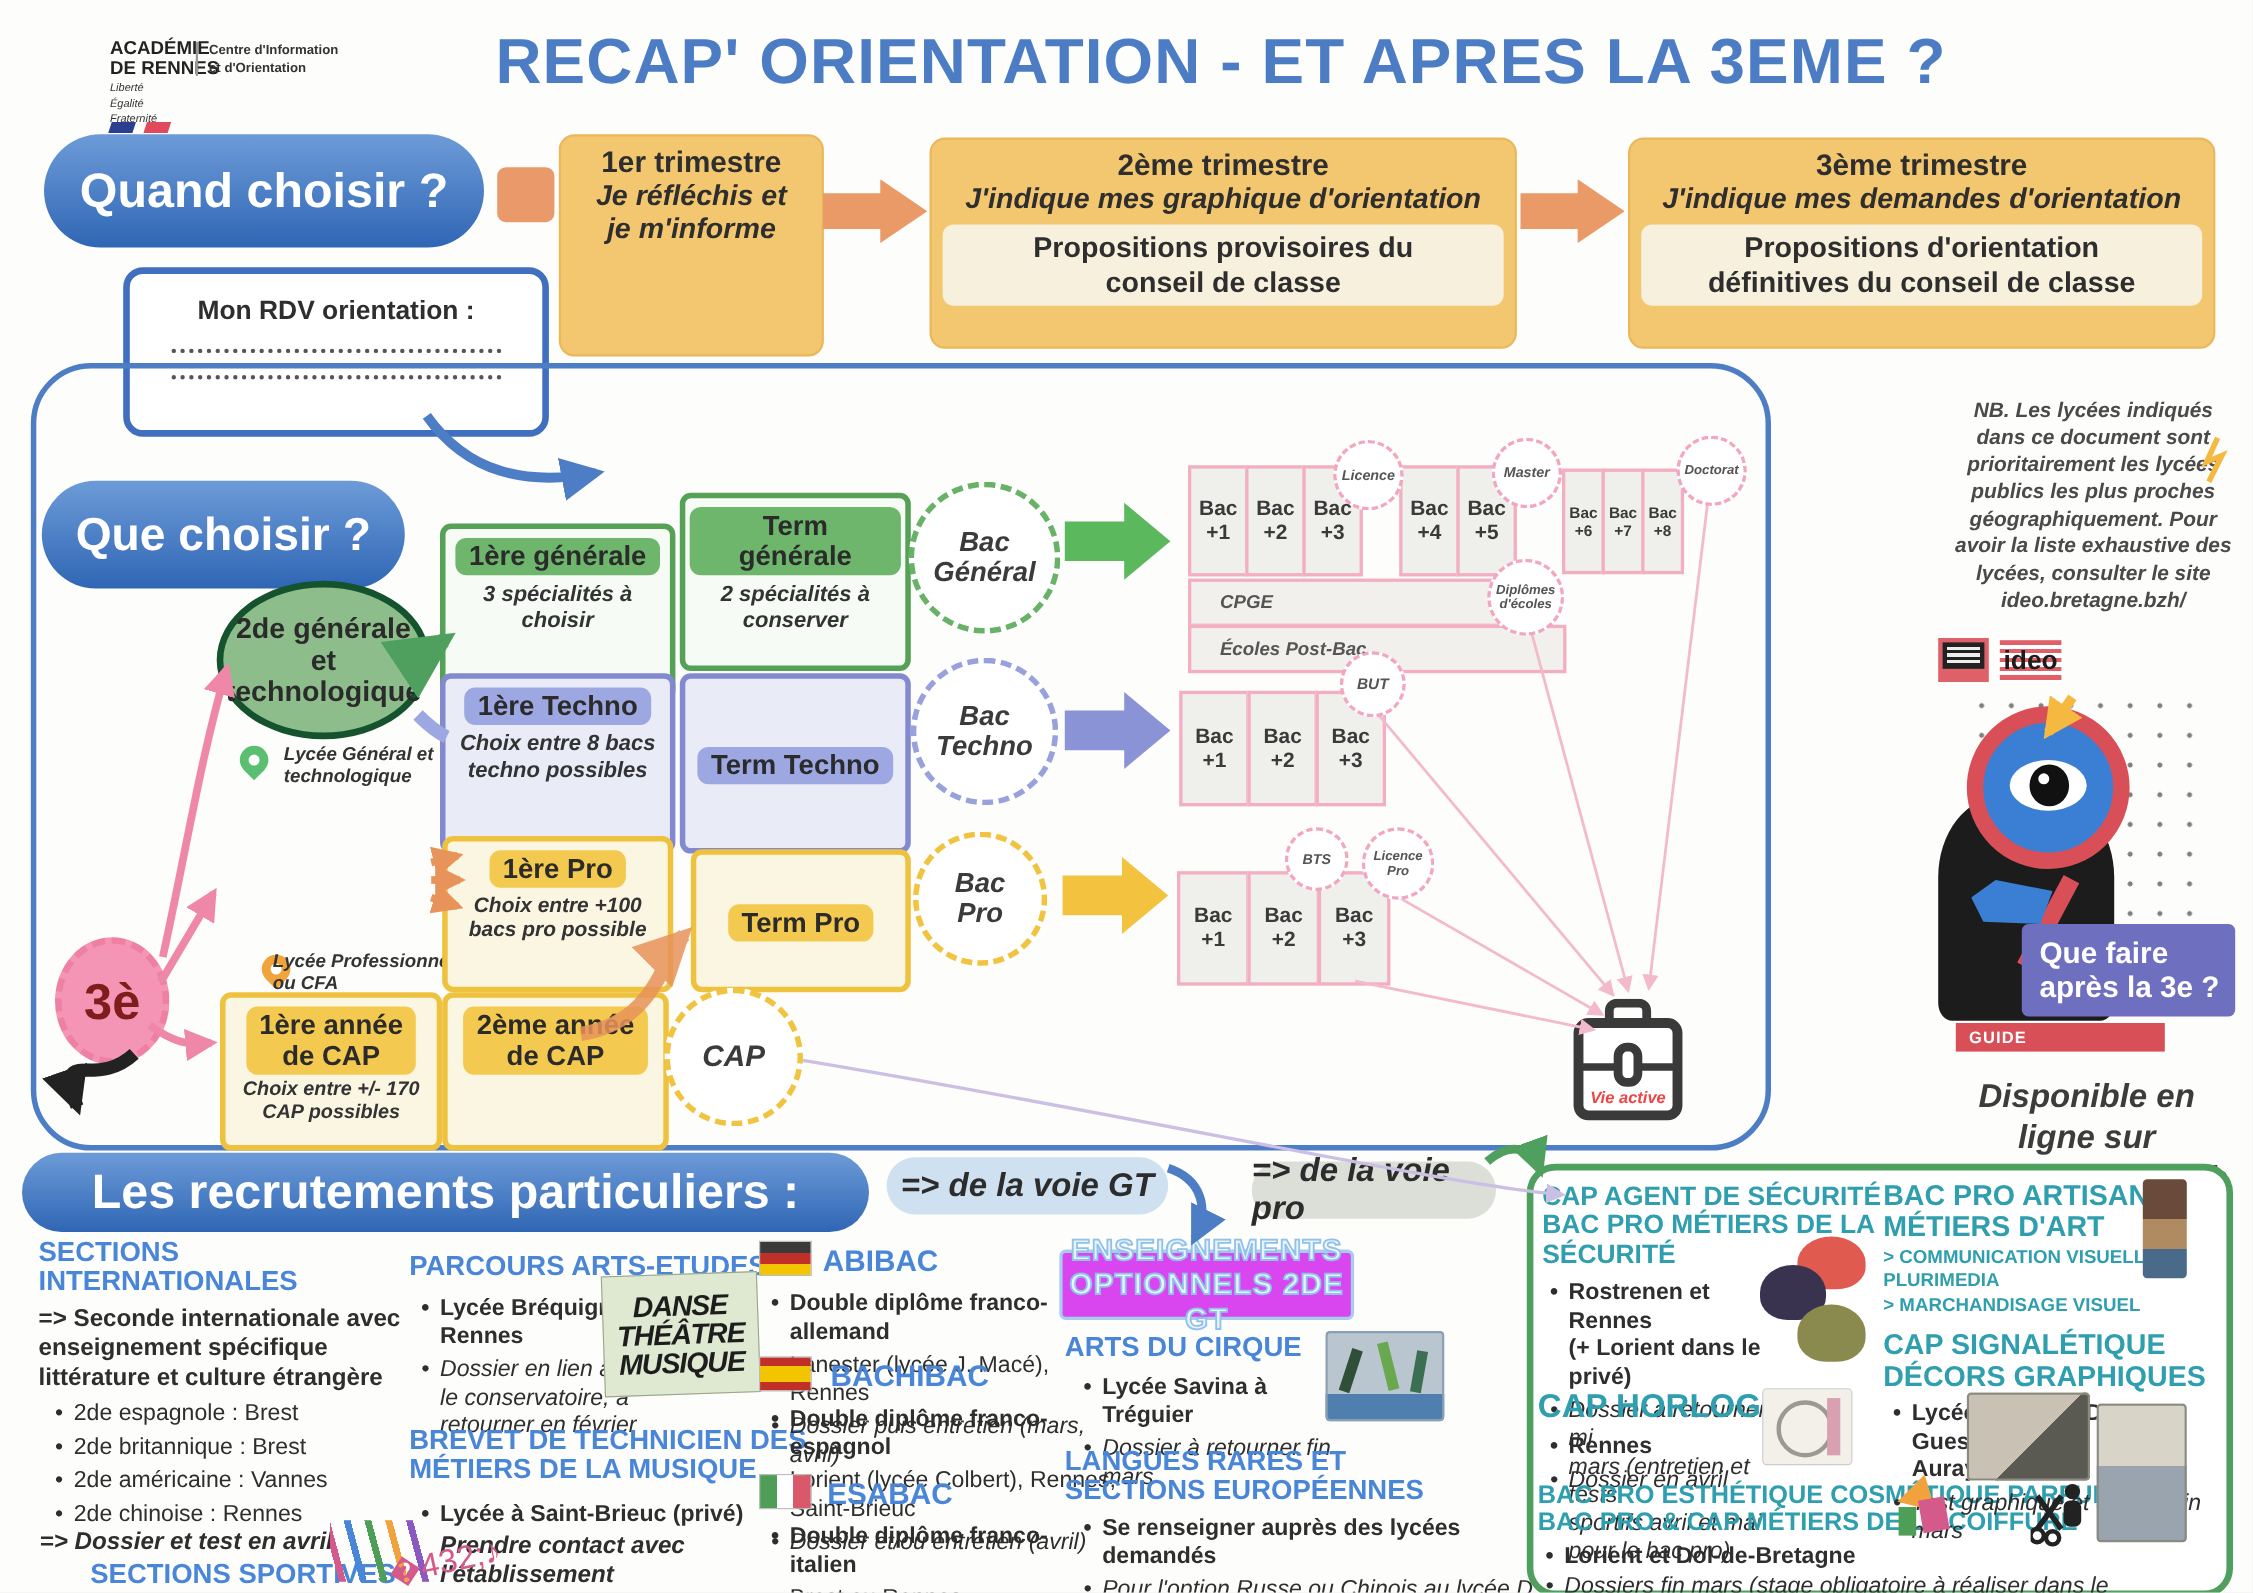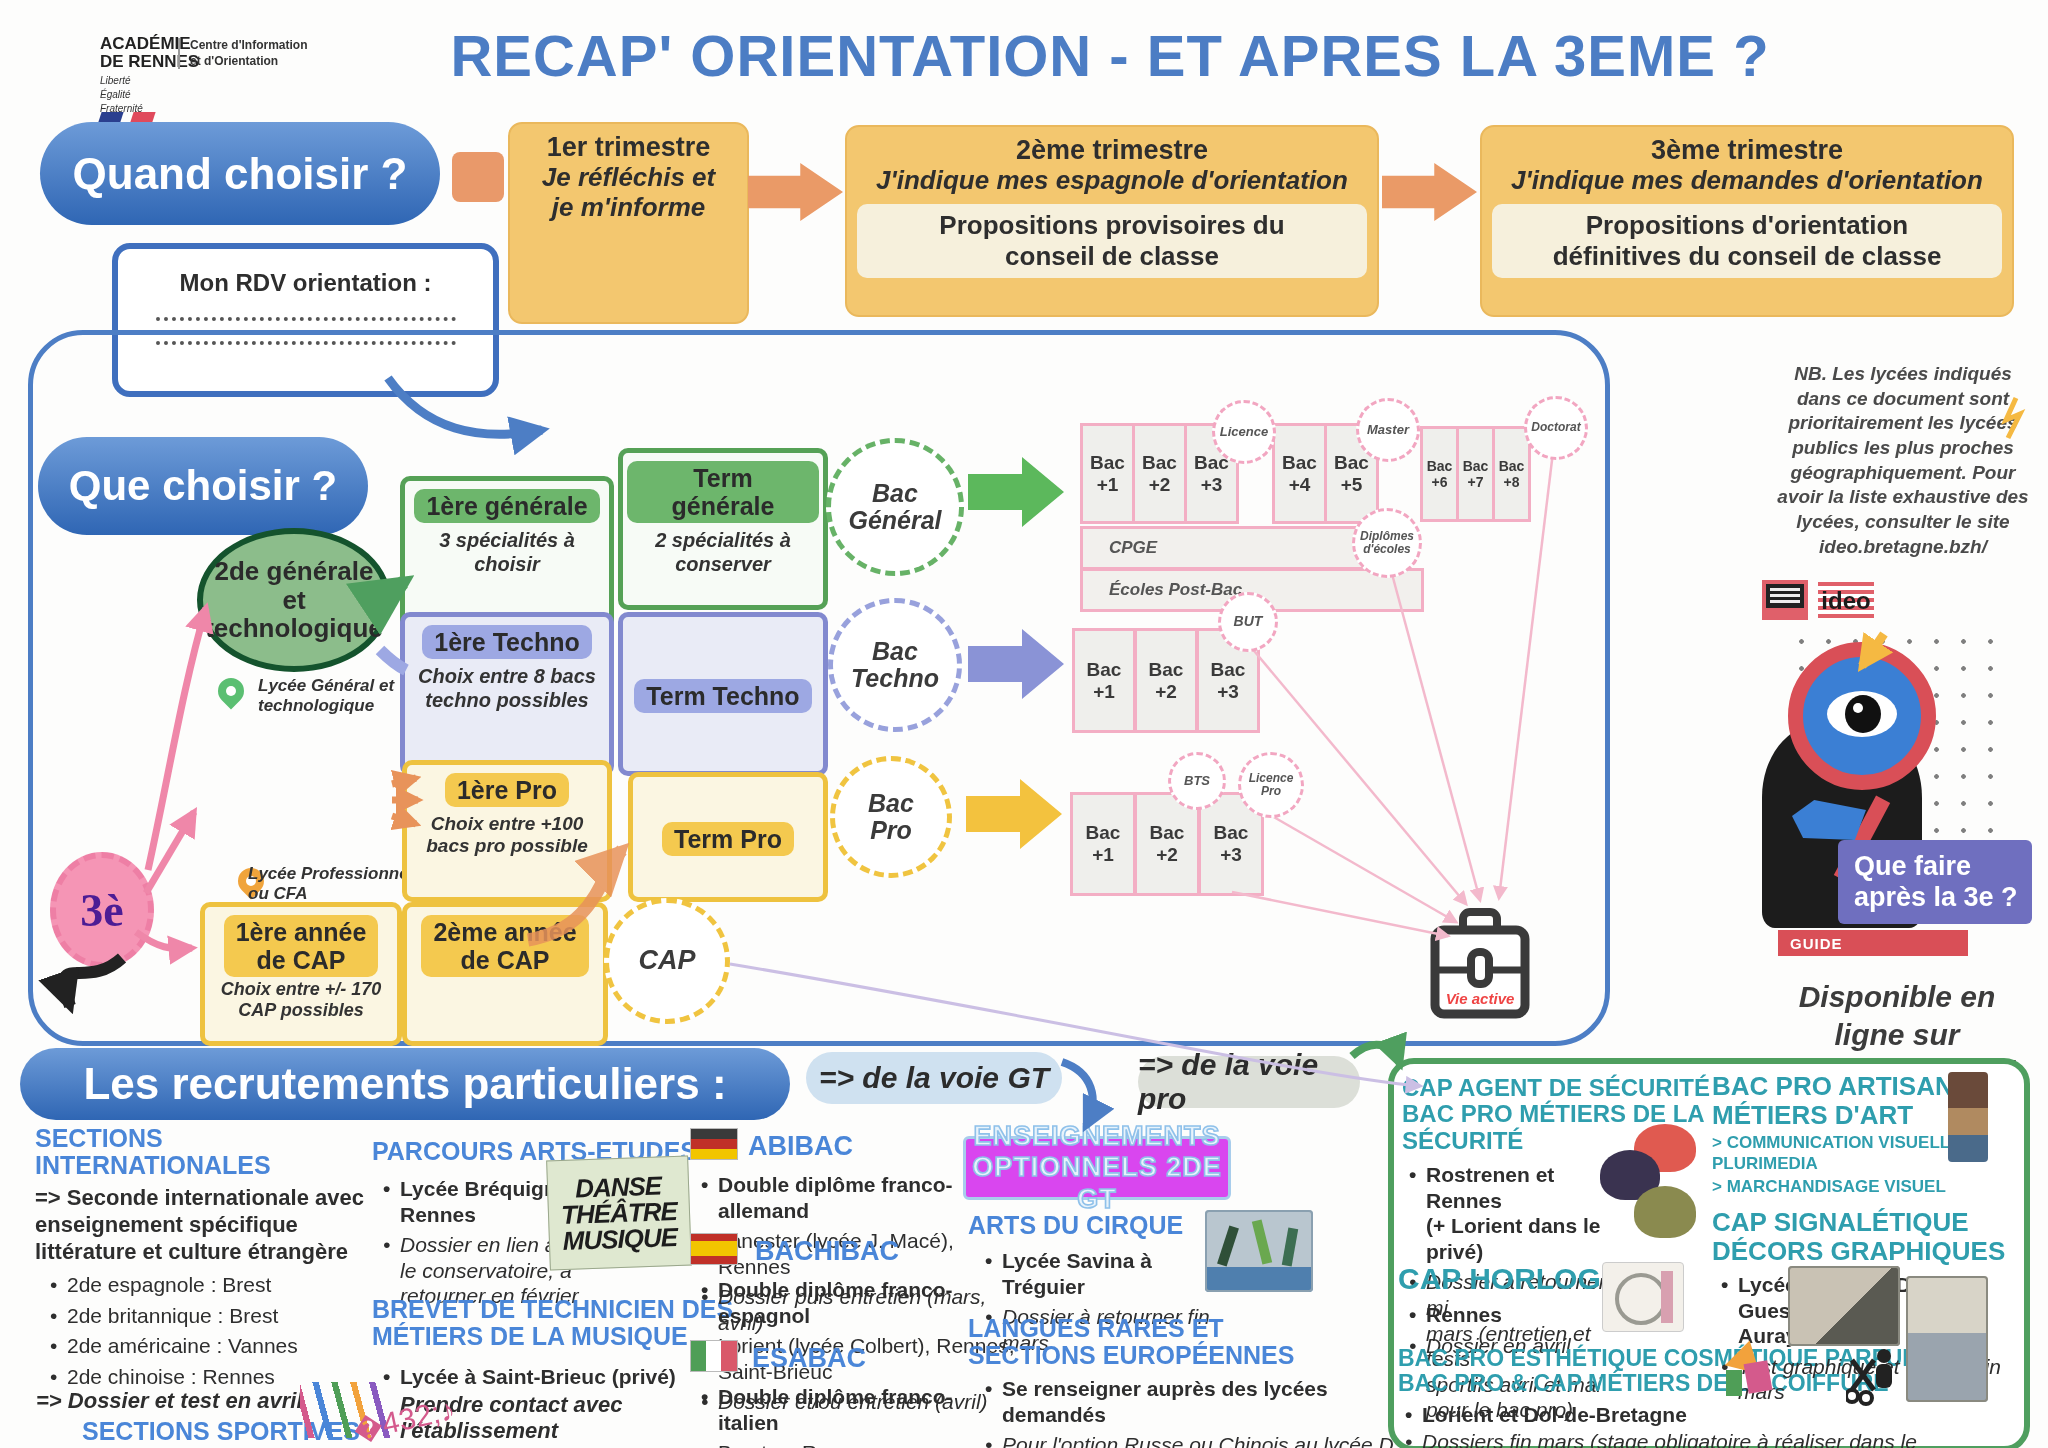--- a/index.html
+++ b/index.html
@@ -23,21 +23,21 @@
   .obox .inner{background:#f6f0dc;border-radius:10px;margin:8px 10px 0 10px;padding:6px 4px;
                font-weight:800;font-size:26px;color:#2e2e2e;line-height:1.2;white-space:pre-line;}
   .chev{background:#ea9a67;clip-path:polygon(0 22%,55% 22%,55% 0,100% 50%,55% 100%,55% 78%,0 78%);}
   .connector{background:#e9996a;border-radius:8px;}
   .rdvbox{background:#fff;border:6px solid #3f6fbe;border-radius:18px;text-align:center;}
   .rdvbox .lbl{font-size:24px;font-weight:700;color:#2e2e2e;margin-top:20px;}
   .dotline{border-bottom:4px dotted #555;width:300px;margin:20px auto 0 auto;height:0;}
   
   .bigframe{border:5px solid #4d7ec5;border-radius:55px;}
   .origin{background:#f595b5;border:6px dashed #ee7fa5;border-radius:50%;display:flex;align-items:center;
-          justify-content:center;font-weight:800;font-size:46px;color:#4c1d95;font-family:Liberation Serif, serif;}
+          justify-content:center;font-weight:800;font-size:46px;color:#7f1d1d;}
   .ellipse{border-radius:50%;display:flex;align-items:center;justify-content:center;text-align:center;
            font-weight:800;line-height:1.1;white-space:pre-line;color:#2b2b2b;}
   .ell-gt{background:#8cbd8b;border:6px solid #14532d;font-size:26px;}
   .ell-pro{background:#fdf3da;border:5px solid #f0a33b;font-size:25px;}
   .pinnote{font-size:17px;font-style:italic;font-weight:600;color:#333;white-space:pre-line;line-height:1.2;}
   .pin{display:inline-block;width:26px;height:26px;border-radius:50% 50% 50% 0;transform:rotate(-45deg);position:relative;}
   .pin::after{content:"";position:absolute;left:8px;top:8px;width:10px;height:10px;border-radius:50%;background:#fff;}
   .fbox{position:absolute;border-radius:10px;border:5px solid;text-align:center;padding:8px 4px 4px 4px;background:#fff;}
   .fbox .chip{display:inline-block;border-radius:10px;padding:3px 12px;font-weight:800;font-size:25px;
               color:#2b2b2b;white-space:pre-line;line-height:1.12;}
@@ -118,21 +118,21 @@
   <div class="abs connector" style="left:452px;top:152px;width:52px;height:50px;"></div>
 
   <div class="abs obox" style="left:508px;top:122px;width:237px;height:190px;">
     <div class="t">1er trimestre</div>
     <div class="s">Je réfléchis et
 je m'informe</div>
   </div>
   <div class="abs chev" style="left:748px;top:163px;width:95px;height:58px;"></div>
   <div class="abs obox" style="left:845px;top:125px;width:530px;height:180px;">
     <div class="t">2ème trimestre</div>
-    <div class="s">J'indique mes espagnole d'orientation</div>
+    <div class="s">J'indique mes graphique d'orientation</div>
     <div class="inner">Propositions provisoires du
 conseil de classe</div>
   </div>
   <div class="abs chev" style="left:1382px;top:163px;width:95px;height:58px;"></div>
   <div class="abs obox" style="left:1480px;top:125px;width:530px;height:180px;">
     <div class="t">3ème trimestre</div>
     <div class="s">J'indique mes demandes d'orientation</div>
     <div class="inner">Propositions d'orientation
 définitives du conseil de classe</div>
   </div>

